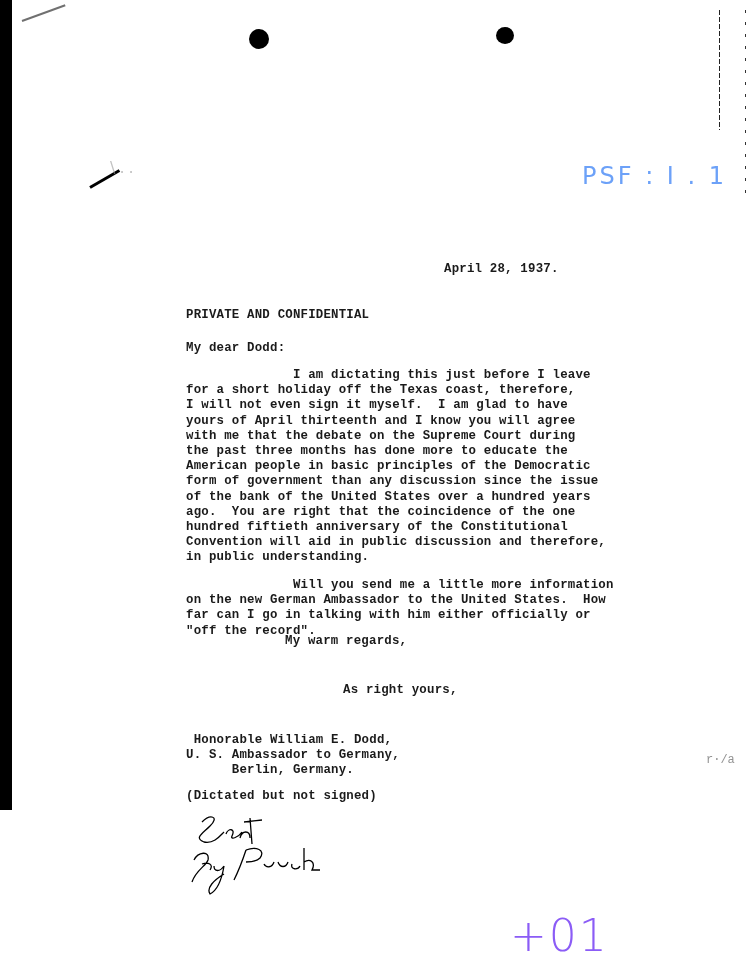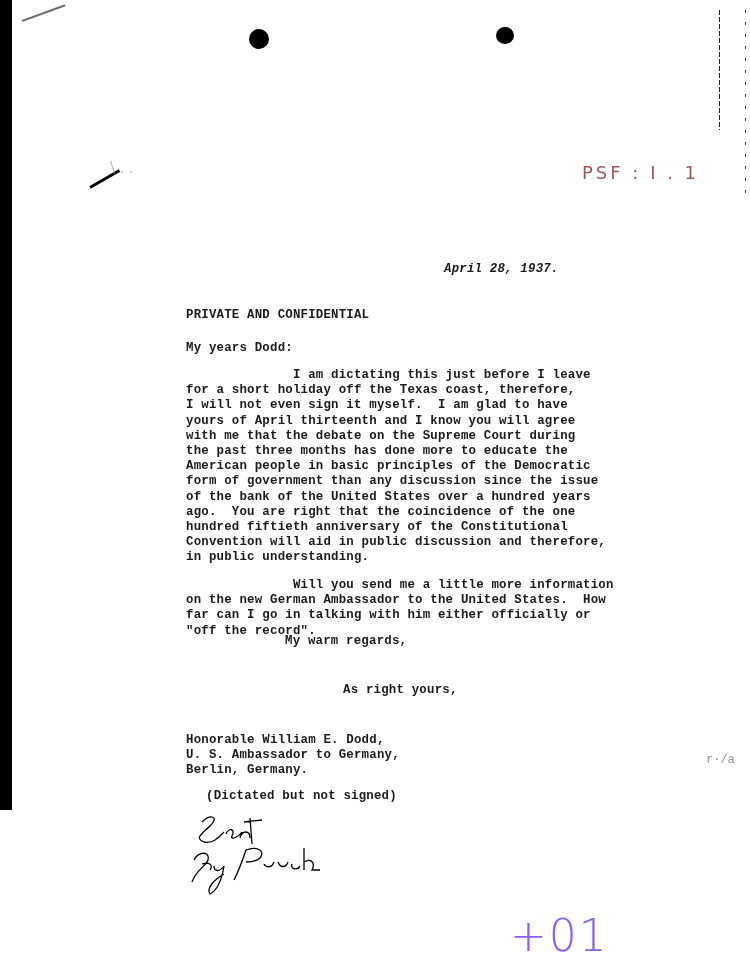--- a/index.html
+++ b/index.html
@@ -17,36 +17,36 @@
   .punch.p2 { left: 496px; top: 27px; width: 18px; height: 17px; }
   .scratch { position: absolute; left: 22px; top: 20px; width: 46px; height: 2px; background: #333;
     transform: rotate(-20deg); transform-origin: left center; opacity: .7; }
   .pen-mark { position: absolute; left: 90px; top: 186px; width: 34px; height: 3px; background: #000;
     transform: rotate(-30deg); transform-origin: left center; }
   .right-rule { position: absolute; left: 719px; top: 10px; width: 1px; height: 120px;
     background: repeating-linear-gradient(to bottom, #222 0 5px, transparent 5px 7px); }
   .right-rule2 { position: absolute; left: 745px; top: 10px; width: 1px; height: 185px;
     background: repeating-linear-gradient(to bottom, #333 0 3px, transparent 3px 12px); }
   .archive-stamp { position: absolute; left: 582px; top: 162px; font-family: "DejaVu Sans", sans-serif;
-    font-size: 18px; color: #7f1d1d; letter-spacing: 3px; opacity: .75; }
+    font-size: 24px; color: #3b82f6; letter-spacing: 3px; opacity: .75; }
   .faint-mark { position: absolute; left: 110px; top: 158px; font-family: "DejaVu Sans", sans-serif;
     font-size: 16px; color: #999; letter-spacing: 4px; opacity: .6; }
   .side-note { position: absolute; left: 706px; top: 753px; font-size: 12px; color: #777; opacity: .8; }
 
   .typed { position: absolute; font-size: 12.4px; line-height: 15.2px; white-space: pre;
     font-weight: bold; color: #1a1a1a; letter-spacing: 0.2px; }
-  .date { left: 444px; top: 262px; font-style: italic; }
+  .date { left: 444px; top: 262px; }
   .heading { left: 186px; top: 308px; }
   .salutation { left: 186px; top: 341px; }
   .para1 { left: 186px; top: 368px; }
   .para2 { left: 186px; top: 578px; }
   .closing1 { left: 285px; top: 634px; }
   .closing2 { left: 343px; top: 683px; }
-  .addressee { left: 186px; top: 733px; }
-  .note { left: 186px; top: 789px; margin-left: 20px; }
+  .addressee { left: 186px; top: 733px; text-align: center; }
+  .note { left: 186px; top: 789px; }
 
   .signature { position: absolute; left: 180px; top: 808px; width: 160px; height: 90px; }
   .page-num { position: absolute; left: 510px; top: 910px; font-family: "DejaVu Sans", sans-serif;
     font-size: 44px; font-weight: 300; color: #8b5cf6; letter-spacing: 2px; }
 </style>
 </head>
 <body>
 
 <div class="page">
   <div class="left-edge"></div>
@@ -55,21 +55,21 @@
   <div class="punch p1"></div>
   <div class="punch p2"></div>
   <div class="right-rule"></div>
   <div class="right-rule2"></div>
   <div class="pen-mark"></div>
   <div class="faint-mark">\..</div>
   <div class="archive-stamp">PSF : I . 1</div>
 
   <div class="typed date">April 28, 1937.</div>
   <div class="typed heading">PRIVATE AND CONFIDENTIAL</div>
-  <div class="typed salutation">My years Dodd:</div>
+  <div class="typed salutation">My dear Dodd:</div>
   <div class="typed para2">              Will you send me a little more information
 on the new German Ambassador to the United States.  How
 far can I go in talking with him either officially or
 "off the record".</div>
   <div class="typed para1">              I am dictating this just before I leave
 for a short holiday off the Texas coast, therefore,
 I will not even sign it myself.  I am glad to have
 yours of April thirteenth and I know you will agree
 with me that the debate on the Supreme Court during
 the past three months has done more to educate the

